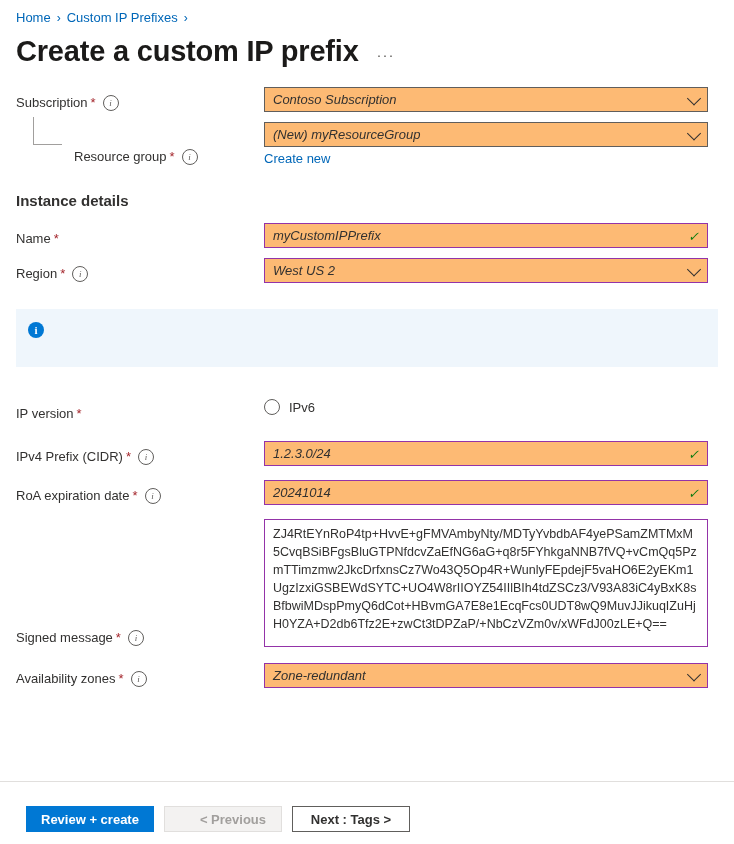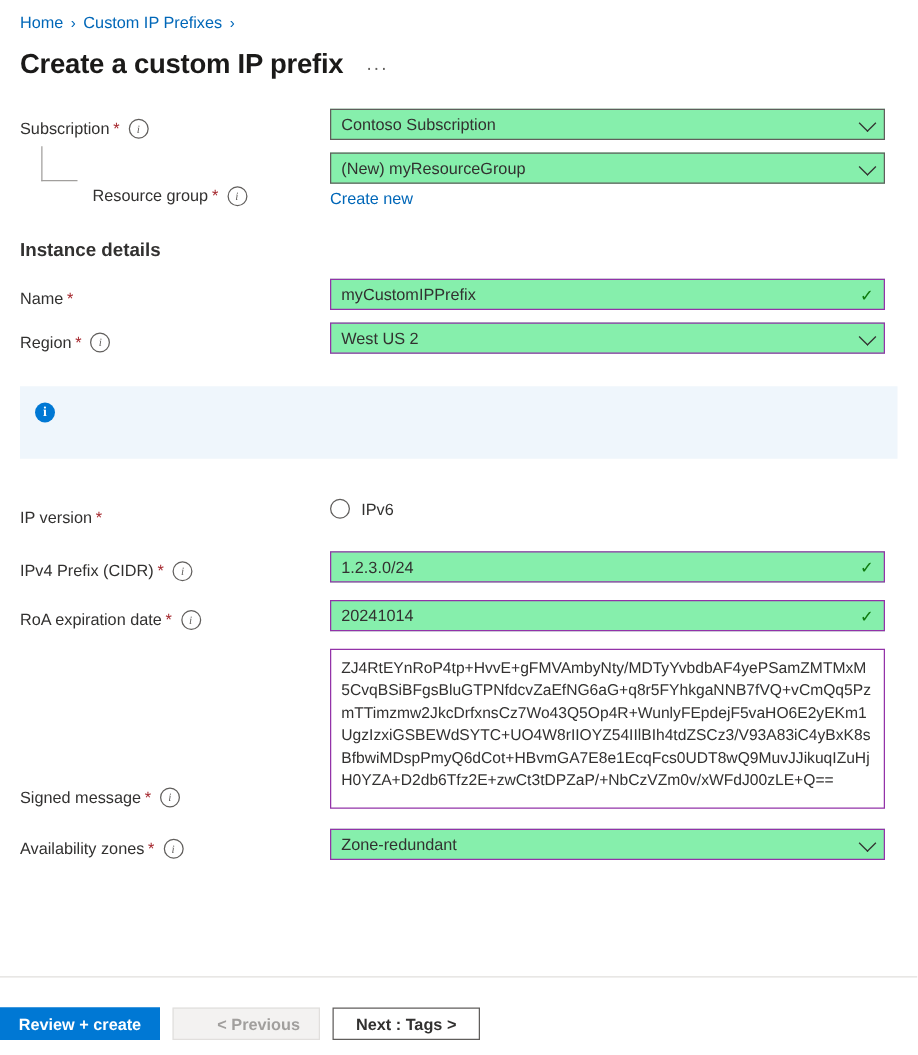--- a/index.html
+++ b/index.html
@@ -39,21 +39,21 @@
   }
 
   
   .title-row {
     display: flex;
     align-items: center;
     padding: 8px 0 0 16px;
     gap: 14px;
   }
   .page-title {
-    font-size: 22px;
+    font-size: 29px;
     font-weight: 600;
     color: #1b1a19;
     letter-spacing: -0.2px;
     line-height: 32px;
   }
   .ellipsis-btn {
     color: #605e5c;
     font-size: 15px;
     letter-spacing: 1px;
     cursor: pointer;
@@ -125,30 +125,31 @@
     border-bottom: 1px solid #a19f9d;
     pointer-events: none;
   }
 
   
   .select, .textbox {
     width: 100%;
     box-sizing: border-box;
     height: 25px;
     border: 1px solid #605e5c;
-    background: #86efac;
+    background: #fdba74;
     font-family: "Liberation Sans", sans-serif;
     font-size: 13px;
     color: #323130;
     padding: 0 12px 0 8px;
     line-height: 23px;
     position: relative;
     display: flex;
     align-items: center;
     cursor: pointer;
+    font-style: italic;
   }
   .textbox { cursor: text; }
   .select.accent, .textbox.accent { border-color: #8a2be2; }
   .select.accent { border-color: #9333a8; }
   .textbox.accent { border-color: #9333a8; }
 
   .chevron {
     position: absolute;
     right: 8px;
     top: 50%;
@@ -307,21 +308,21 @@
   .footer-divider {
     position: absolute;
     left: 0;
     right: 0;
     bottom: 62px;
     height: 1px;
     background: #e1dfdd;
   }
   .footer {
     position: absolute;
-    left: 0;
+    left: 26px;
     bottom: 12px;
     display: flex;
     gap: 10px;
     align-items: flex-start;
   }
   .btn {
     font-family: "Liberation Sans", sans-serif;
     font-size: 13px;
     font-weight: 600;
     height: 26px;

